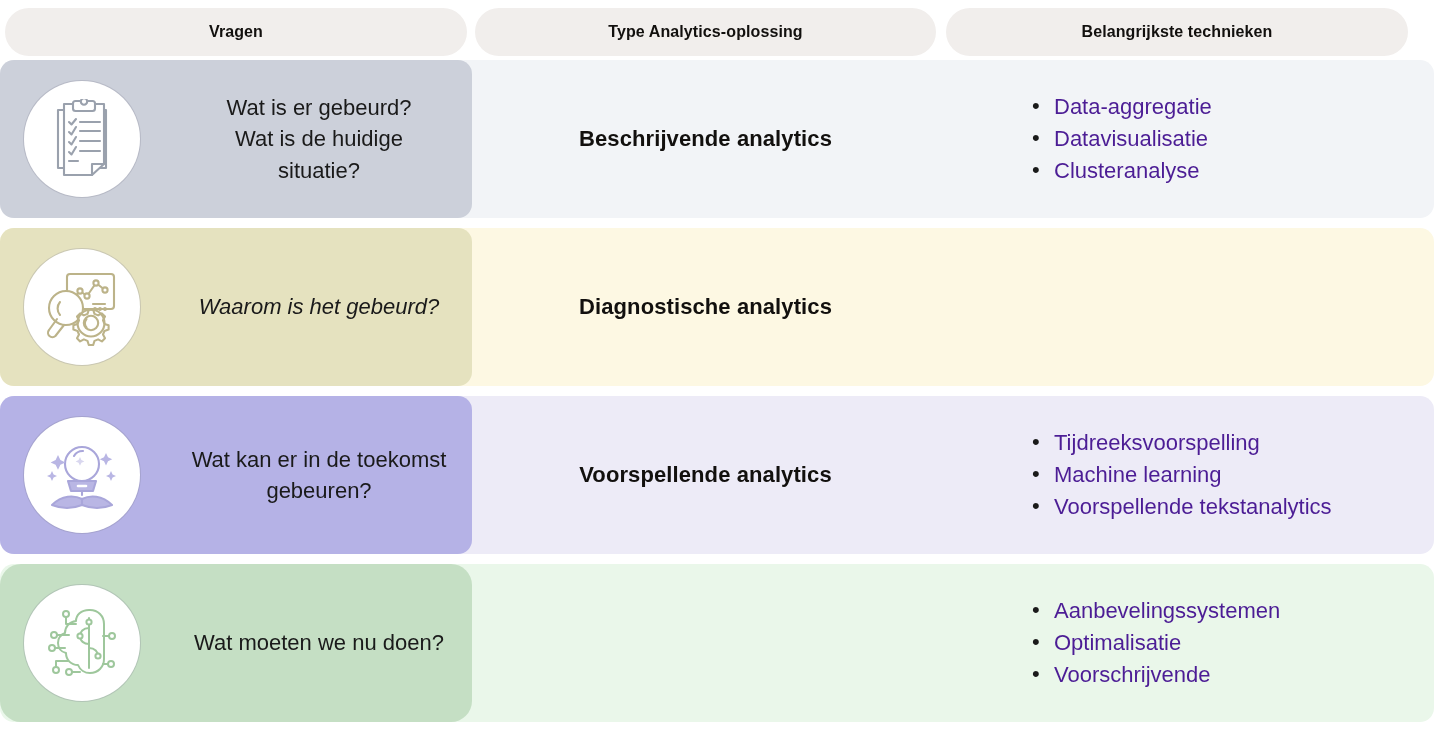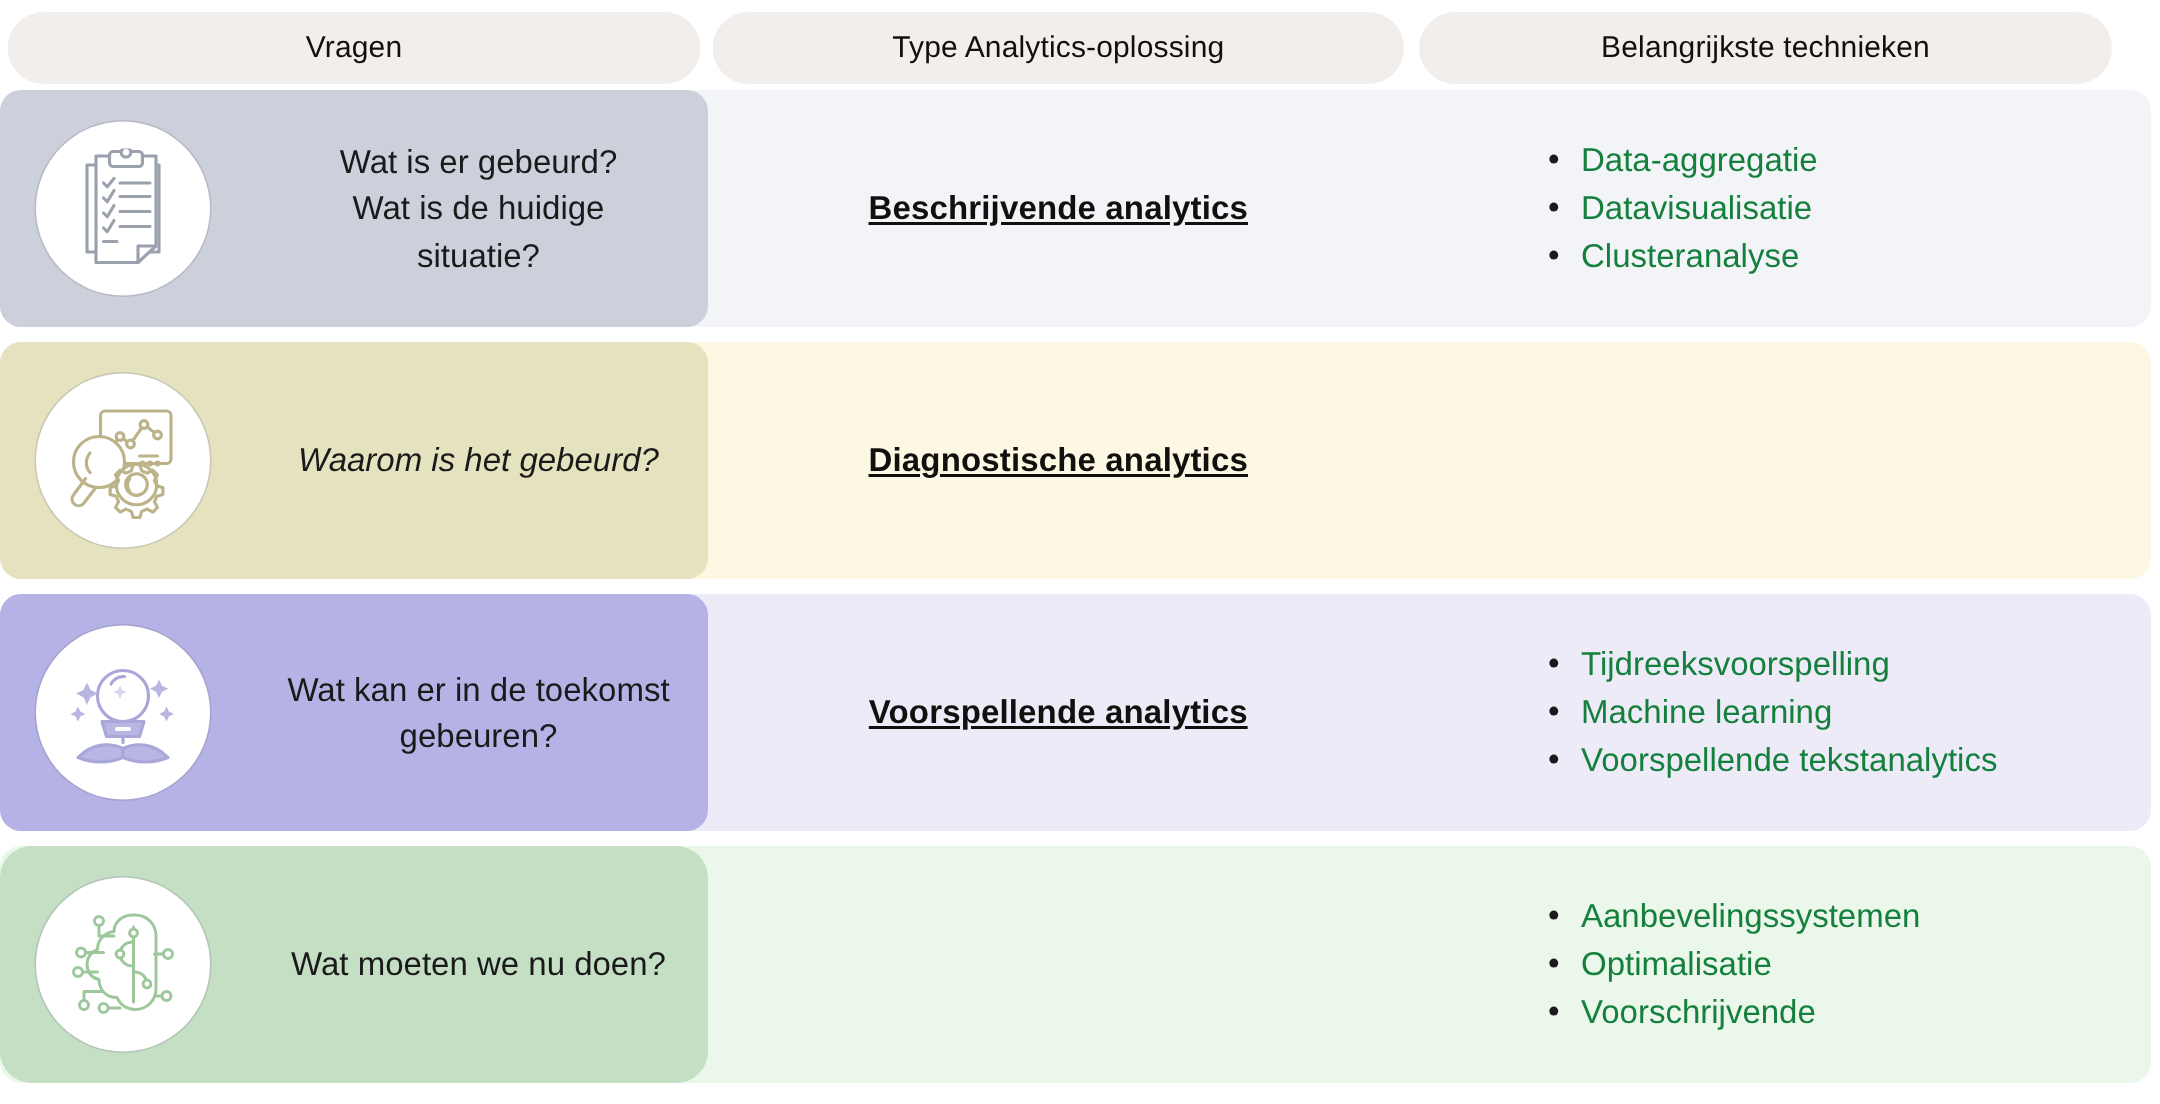--- a/index.html
+++ b/index.html
@@ -30,22 +30,22 @@
     background: #f1eeec;
     border-radius: 24px;
     display: flex;
     align-items: center;
     justify-content: center;
   }
   .hdr-1 { left: 5px;   width: 462px; }
   .hdr-2 { left: 475px; width: 461px; }
   .hdr-3 { left: 946px; width: 462px; }
   .hdr span {
-    font-size: 20px;
-    font-weight: normal;
+    font-size: 16px;
+    font-weight: bold;
     color: #12100e;
     letter-spacing: 0.1px;
   }
 
   
   .row {
     position: absolute;
     left: 0;
     width: 1434px;
     border-radius: 14px;
@@ -99,39 +99,38 @@
     position: absolute;
     left: 475px; top: 0;
     width: 461px; height: 158px;
     display: flex;
     align-items: center;
     justify-content: center;
     font-size: 22px;
     font-weight: bold;
     color: #12100e;
     letter-spacing: 0.1px;
-    text-decoration: underline;
   }
 
   
   .tech {
     position: absolute;
     left: 1028px; top: 0;
     width: 406px; height: 158px;
     display: flex;
     flex-direction: column;
     justify-content: center;
   }
   .tech ul { list-style: none; }
   .tech li {
     position: relative;
     padding-left: 26px;
     font-size: 22px;
     line-height: 1.45;
-    color: #15803d;
+    color: #4c1d95;
     white-space: nowrap;
   }
   .tech li::before {
     content: "\2022";
     position: absolute;
     left: 4px; top: -1px;
     font-size: 22px;
     color: #1a1a1a;
   }
 </style>

